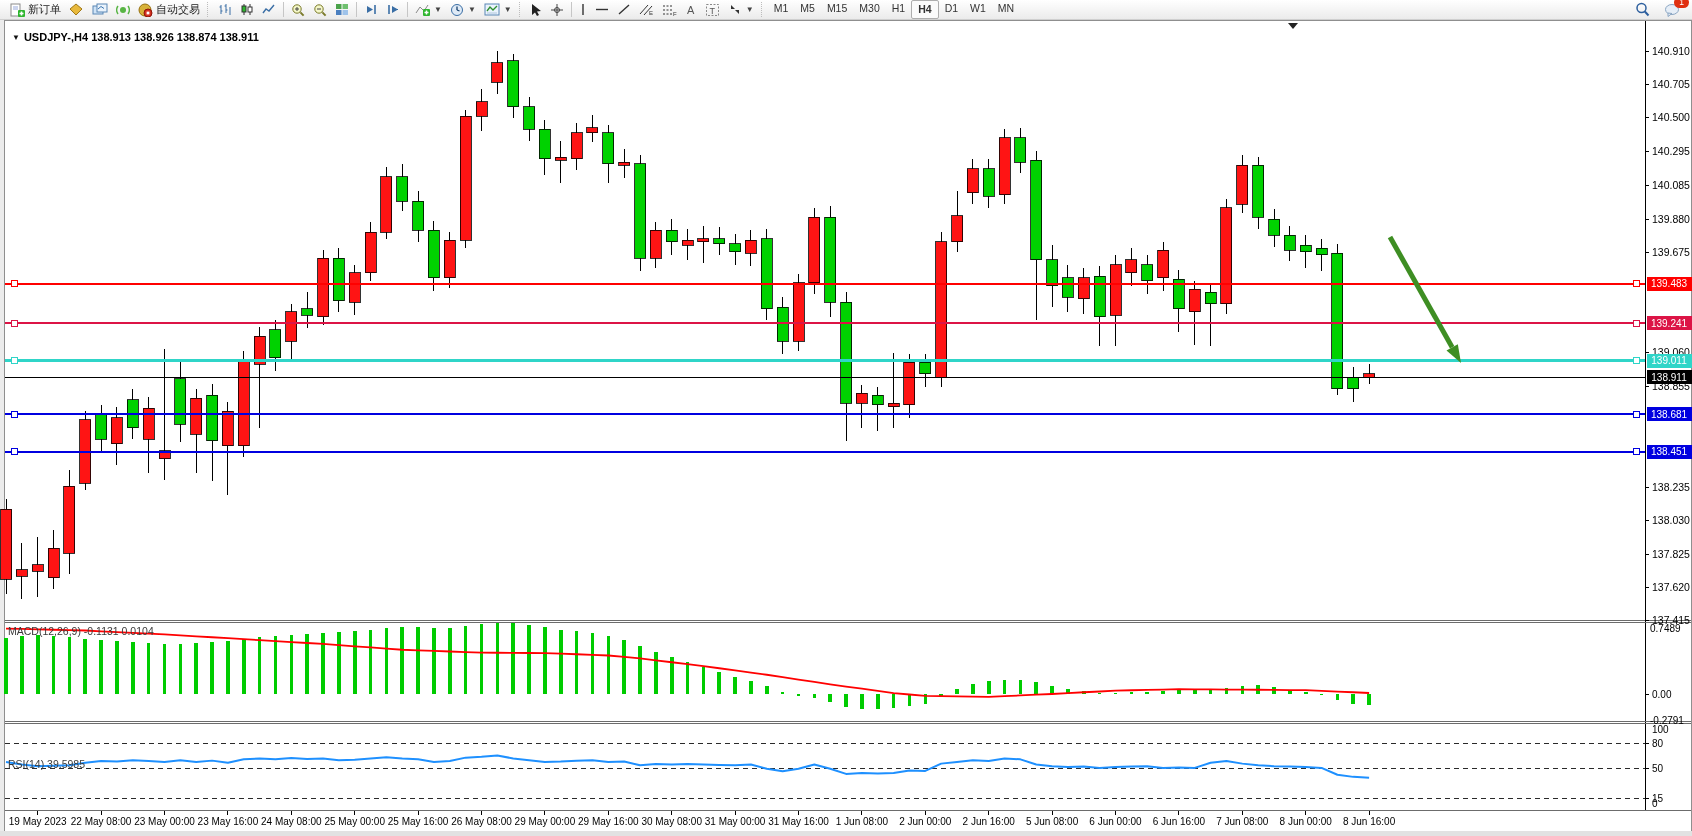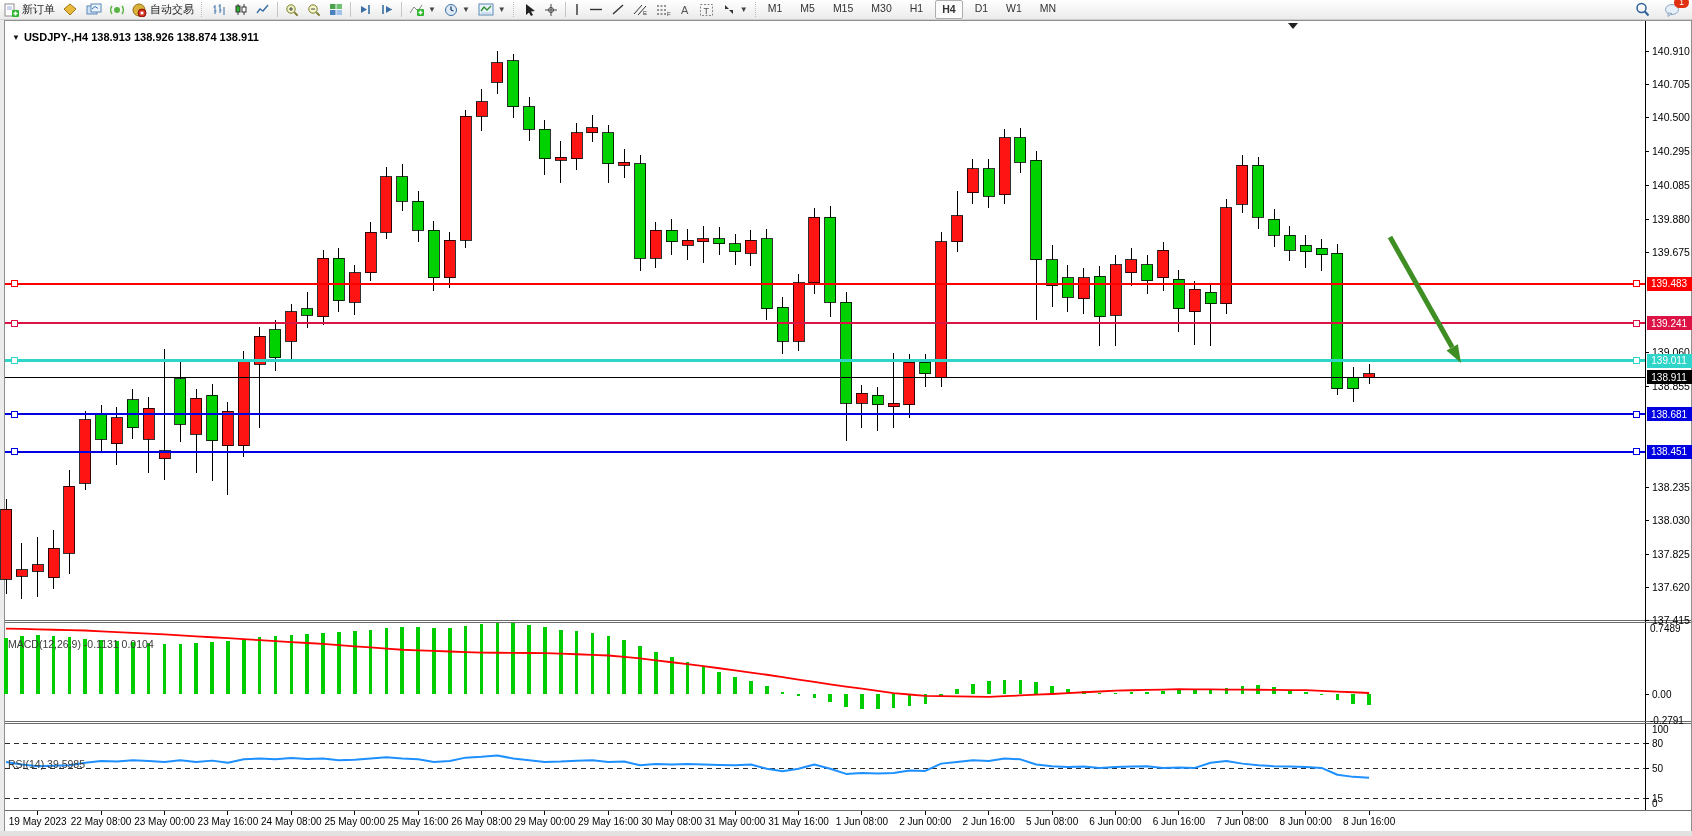--- a/index.html
+++ b/index.html
@@ -1,34 +1,34 @@
 <!DOCTYPE html>
 <html><head>
 <meta charset="utf-8">
 <style>
   html,body{margin:0;padding:0;width:1692px;height:836px;overflow:hidden;
     font-family:"Liberation Sans",sans-serif;background:#ececec;}
   #toolbar{position:absolute;left:0;top:0;width:100%;height:20px;z-index:6;
     background:linear-gradient(#ffffff,#ebebeb);border-bottom:1px solid #cfcfcf;
-    display:flex;align-items:center;padding-left:0;box-sizing:border-box;}
+    display:flex;align-items:center;padding-left:6px;box-sizing:border-box;}
   .tb{display:flex;align-items:center;gap:3px;height:17px;padding:0 3px;
     border:1px solid transparent;border-radius:2px;font-size:11px;color:#222;cursor:default;}
   .tb svg{display:block}
   .sep{width:1px;height:15px;background:#c6c6c6;margin:0 3px;}
   .grip{width:3px;height:15px;border-left:1px dotted #bdbdbd;margin:0 3px;}
   .tf{font-size:10.5px;padding:1px 6px;color:#333;height:15px;line-height:15px;}
   .tf.active{background:#fbfbfb;border:1px solid #aeaeae;border-radius:2px;font-weight:bold;}
   .caret{font-size:8px;color:#444;margin-left:1px;}
   #right-tools{margin-left:auto;display:flex;align-items:center;margin-right:8px;gap:6px;}
   .badge{position:absolute;top:-4px;right:-6px;background:#e03010;color:#fff;border-radius:7px;
     min-width:11px;height:11px;font-size:8.5px;line-height:11px;text-align:center;padding:0 2px;}
   #chart-title{position:absolute;left:12px;top:31px;font-size:11px;color:#000;z-index:4;font-weight:bold;}
   #chart-title .tri{font-size:8px;vertical-align:1px;margin-right:4px;color:#111;}
   .pane-label{position:absolute;font-size:10.5px;color:#3a3a3a;z-index:4;}
-  #macd-label{left:8px;top:638px;}
+  #macd-label{left:8px;top:625px;}
   #rsi-label{left:8px;top:726px;margin-top:32px;}
   svg#plot{position:absolute;left:0;top:0;z-index:1;}
   .hit{position:absolute;z-index:3;}
 </style>
 </head>
 <body>
 
 <div id="toolbar">
   <div class="tb">
     <span>
@@ -259,21 +259,21 @@
   <div class="tb">
       <span>
         <svg width="14" height="13">
           <polygon points="3,2 7,6 3,6" fill="#333"></polygon>
           <polygon points="11,11 7,7 11,7" fill="#333"></polygon>
         </svg>
       </span>
       <span class="caret">▼</span>
     </div>
   <div class="grip"></div>
-  <div id="tf-group" style="display: flex; gap: 6px;">
+  <div id="tf-group" style="display: flex;">
   <div class="tf">M1</div>
       <div class="tf">M5</div>
       <div class="tf">M15</div>
       <div class="tf">M30</div>
       <div class="tf">H1</div>
       <div class="tf active">H4</div>
       <div class="tf">D1</div>
       <div class="tf">W1</div>
       <div class="tf">MN</div>
     </div>

